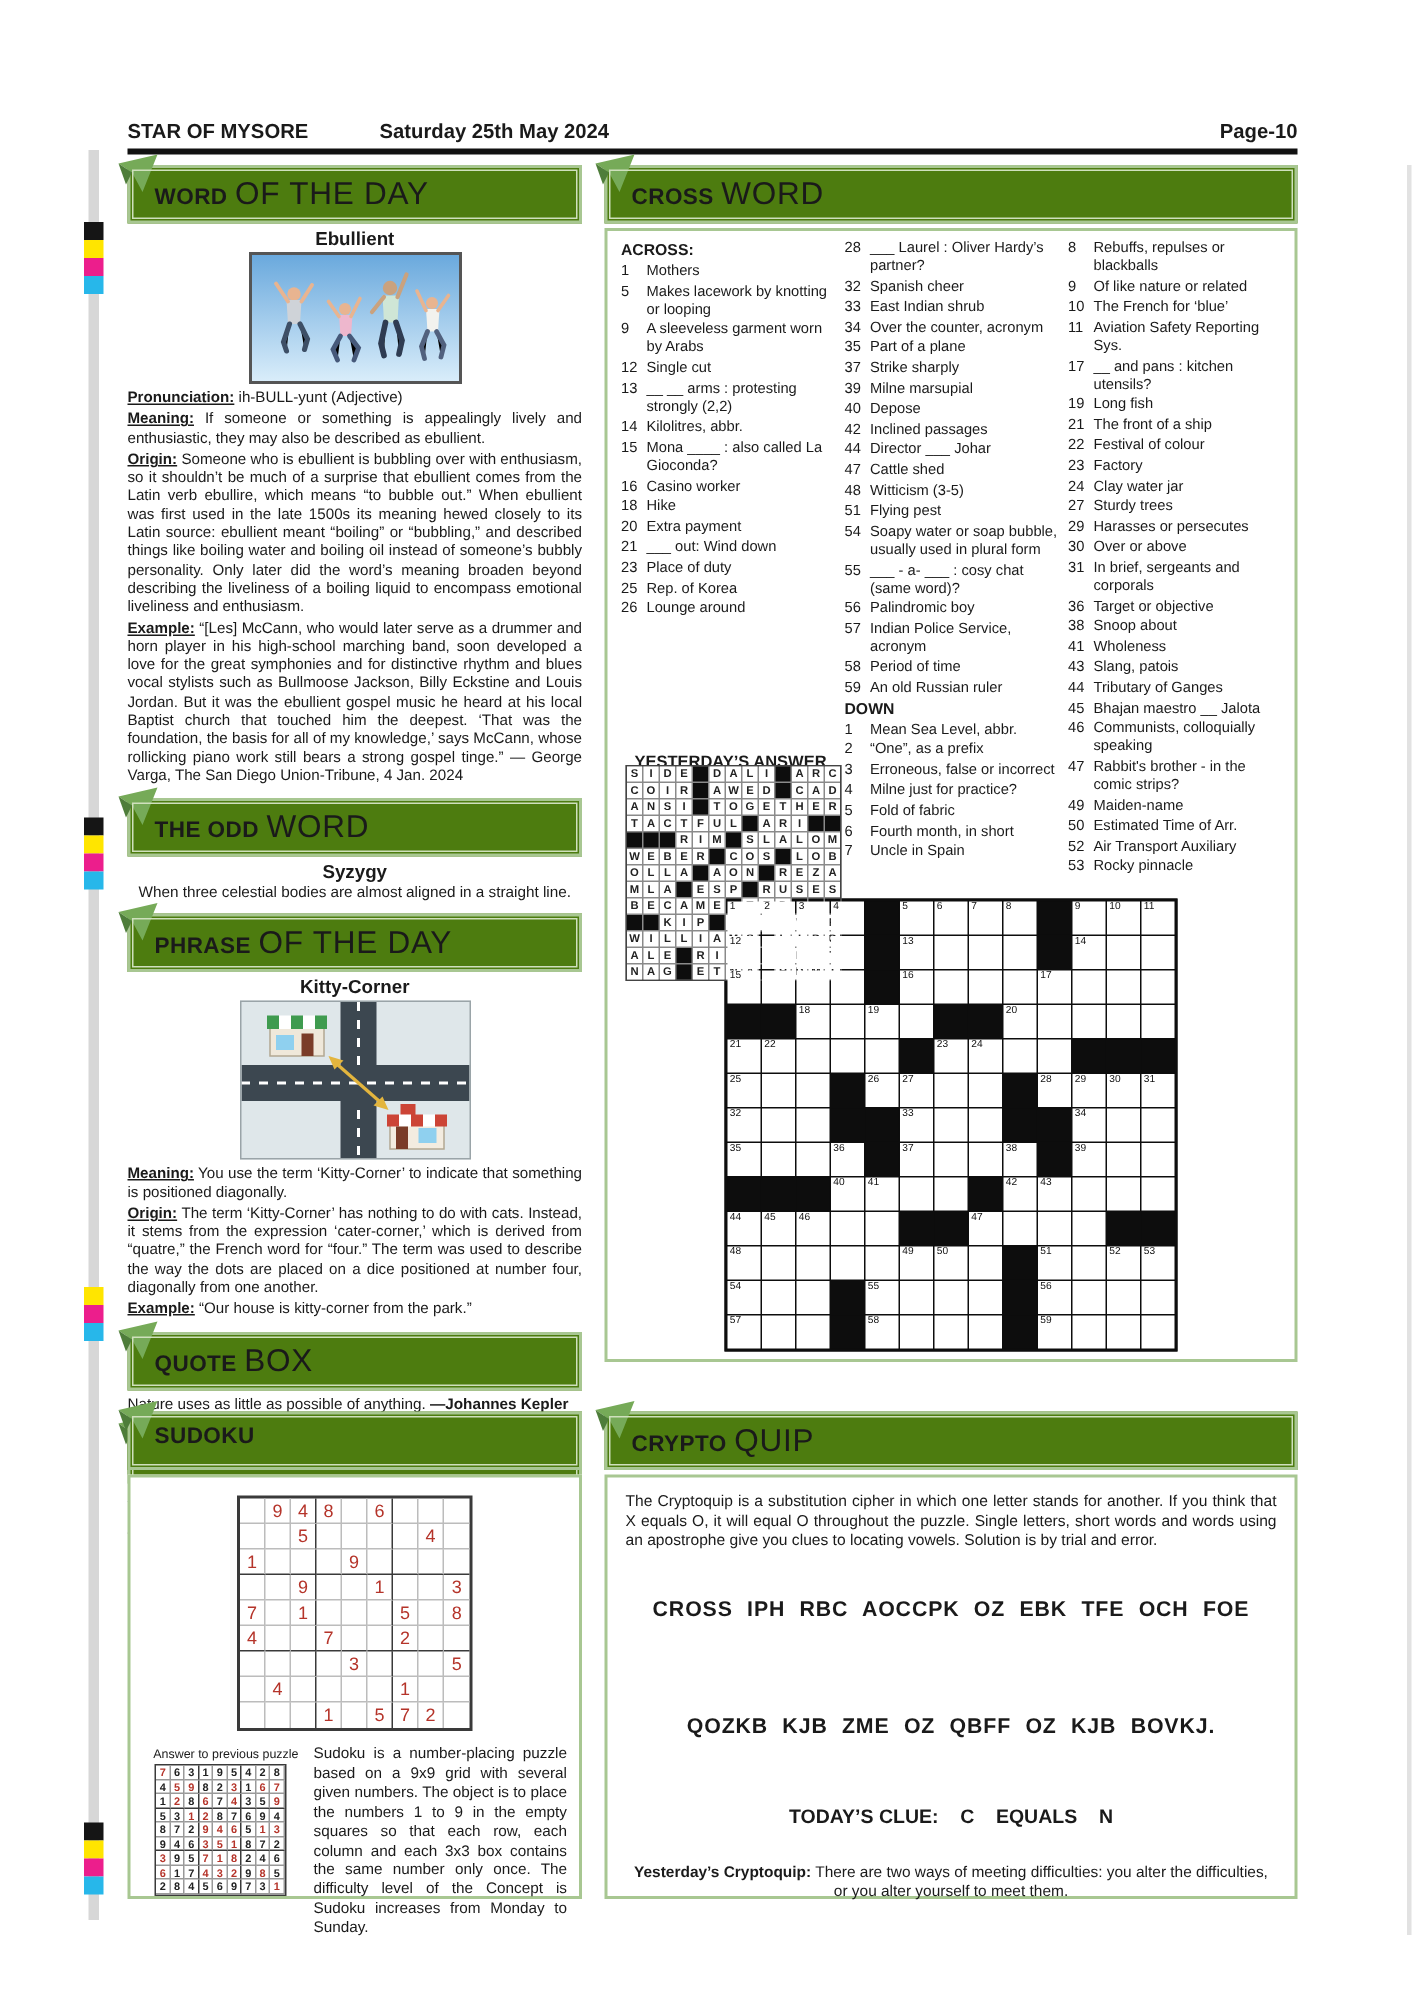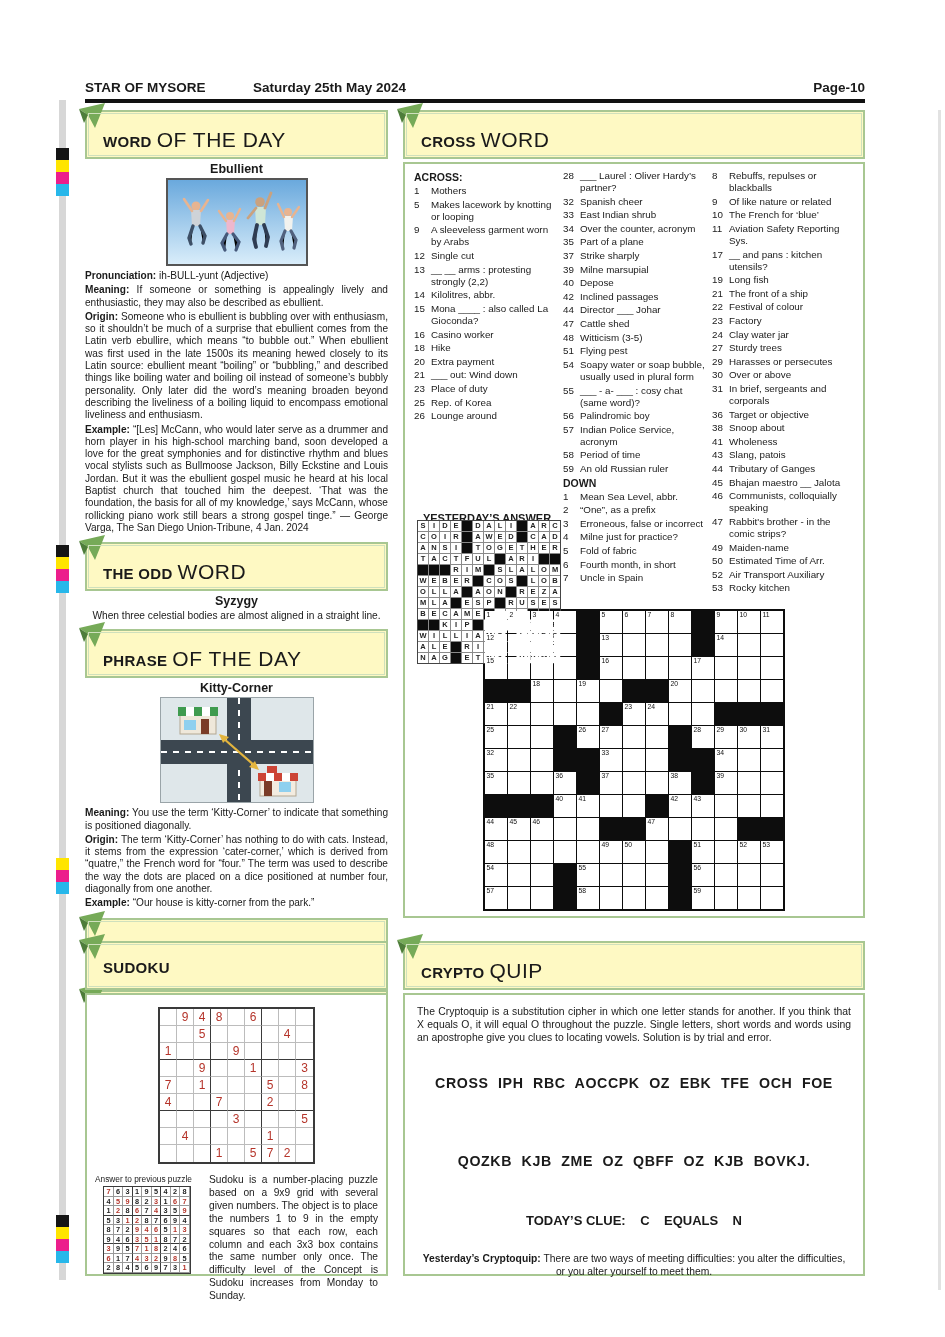--- a/index.html
+++ b/index.html
@@ -13,29 +13,29 @@
   
   .rail{position:absolute;left:59px;top:100px;width:7px;height:1180px;background:#d7d7d7;}
   .cmyk{position:absolute;left:56px;width:13px;}
   .cmyk div{height:12px;}
   .ink-k{background:#151515;} .ink-y{background:#ffe500;} .ink-m{background:#ec1e8c;} .ink-c{background:#27b7ea;}
   .scan-edge{position:absolute;right:4px;top:110px;width:3px;height:1180px;background:#e2e2e2;}
   
   .colL{position:absolute;left:85px;top:110px;width:303px;}
   .colR{position:absolute;left:403px;top:110px;width:462px;}
   
-  .sec-head{position:relative;background:#fef9c3;border:2px solid #a8c792;padding:16px 10px 3px 16px;margin-bottom:3px;height:26px;}
+  .sec-head{position:relative;background:#4d7c0f;border:2px solid #a8c792;padding:6px 10px 3px 16px;margin-bottom:3px;height:26px;}
   .sec-head::after{content:"";position:absolute;inset:1px;border:1px solid #cfe0bd;pointer-events:none;}
   .sec-head .flag{position:absolute;left:-9px;top:-11px;width:30px;height:30px;}
   .tb{font-weight:700;font-size:15px;letter-spacing:.3px;vertical-align:baseline;}
   .tl{font-size:21px;font-weight:400;letter-spacing:.5px;margin-left:5px;}
   .mt8{margin-top:8px;}
   
   .body-text{font-size:10.1px;line-height:12.3px;text-align:justify;margin:2px 0;}
-  .body-text b{font-weight:700;}
+  .body-text b{font-weight:700;text-decoration:underline;}
   .center-word{font-weight:700;font-size:12.5px;text-align:center;margin:2px 0;}
   .center-def{font-size:10.2px;text-align:center;margin:0 0 2px;}
   
   .photo{display:block;margin:1px auto 4px;border:2px solid #555;width:138px;height:84px;}
   
   .kitty{position:relative;width:152px;height:104px;margin:1px auto 4px;background:#dfe7ea;border:1px solid #9aa4a8;overflow:hidden;}
   .road-v{position:absolute;left:66px;top:0;width:24px;height:100%;background:#3c4750;}
   .road-h{position:absolute;left:0;top:42px;width:100%;height:24px;background:#3c4750;}
   .dash-v{position:absolute;left:11px;top:0;width:2px;height:100%;
           background:repeating-linear-gradient(#fff 0 6px,transparent 6px 12px);}
@@ -68,21 +68,21 @@
   .xw-cell .num{position:absolute;top:0px;left:1.5px;font-size:6.8px;color:#111;}
   
   .sudoku-box{padding:10px 8px 8px;height:283px;box-sizing:border-box;}
   .sd-grid{display:grid;grid-template-columns:repeat(9,17px);grid-auto-rows:17px;border:2px solid #3a3a3a;width:max-content;margin:2px auto 10px;}
   .sd-cell{border-right:1px solid #bcbcbc;border-bottom:1px solid #bcbcbc;
            font-size:12px;color:#b5342a;text-align:center;line-height:17px;}
   .sd-cell.br{border-right:1.6px solid #3a3a3a;} .sd-cell.bb{border-bottom:1.6px solid #3a3a3a;}
   .sd-cell.er{border-right:none;} .sd-cell.eb{border-bottom:none;}
   .sd-footer{display:flex;gap:10px;margin-top:4px;}
   .sd-ans-wrap{width:104px;flex:none;}
-  .sd-ans-caption{font-size:8.3px;margin-bottom:2px;text-align:left;}
+  .sd-ans-caption{font-size:8.3px;margin-bottom:2px;text-align:right;}
   .sda-grid{display:grid;grid-template-columns:repeat(9,9.5px);grid-auto-rows:9.5px;border:1.5px solid #3a3a3a;width:max-content;margin:0 auto;}
   .sda-cell{border-right:.8px solid #999;border-bottom:.8px solid #999;font-size:7.3px;text-align:center;line-height:9.5px;font-weight:700;}
   .sda-cell.br{border-right:1.4px solid #3a3a3a;} .sda-cell.bb{border-bottom:1.4px solid #3a3a3a;}
   .sda-cell.red{color:#b5342a;} .sda-cell.blk{color:#222;}
   .sd-desc{flex:1;font-size:10.2px;line-height:12.9px;text-align:justify;}
   
   .cq-box{padding:10px 12px;height:283px;box-sizing:border-box;}
   .cq-intro{font-size:10.4px;line-height:13.2px;text-align:justify;}
   .cq-line{font-weight:700;font-size:14.2px;text-align:center;letter-spacing:.6px;word-spacing:5px;}
   .cq-line1{margin-top:30px;}
@@ -717,21 +717,21 @@
             <div class="clue">
               <span class="cn">50</span>
               <span class="ct">Estimated Time of Arr.</span>
             </div>
             <div class="clue">
               <span class="cn">52</span>
               <span class="ct">Air Transport Auxiliary</span>
             </div>
             <div class="clue">
               <span class="cn">53</span>
-              <span class="ct">Rocky kitchen</span>
+              <span class="ct">Rocky pinnacle</span>
             </div>
           </div>
       </div>
       <div class="ya-label" style="position:absolute;top:338px;">YESTERDAY’S ANSWER</div>
       <div class="ya-grid" style="position:absolute;top:356px;left:12px;">
           <div class="ya-cell">S</div>
           <div class="ya-cell">I</div>
           <div class="ya-cell">D</div>
           <div class="ya-cell">E</div>
           <div class="ya-cell bk"></div>

